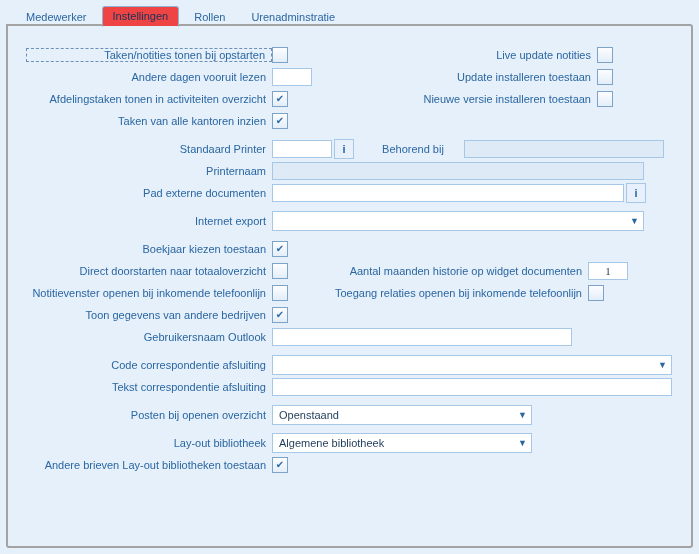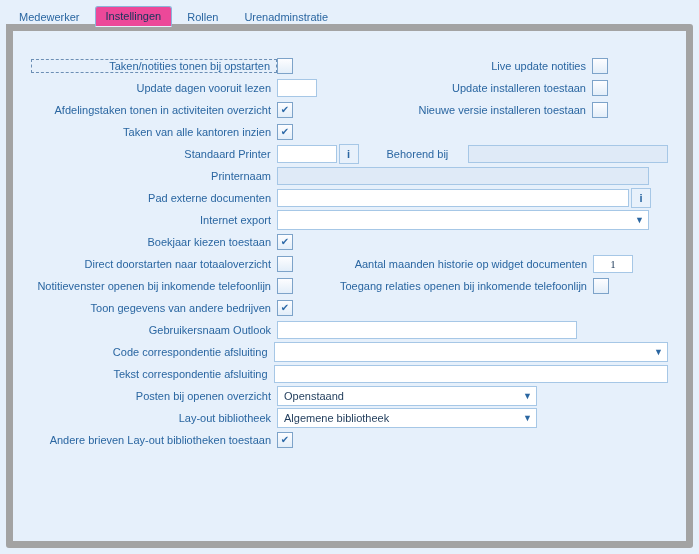--- a/index.html
+++ b/index.html
@@ -1,33 +1,33 @@
 <!DOCTYPE html>
 <html><head>
 <meta charset="utf-8">
 <style>
   html,body{margin:0;padding:0;font-family:Tahoma,Arial,sans-serif;font-size:11px;color:#1f3b5a;background:#e6f0fb;}
   .page{width:699px;height:554px;box-sizing:border-box;background:#e6f0fb;position:relative;}
-  .tabs{position:absolute;top:6px;left:8px;display:flex;align-items:flex-end;}
+  .tabs{position:absolute;top:6px;left:15px;display:flex;align-items:flex-end;}
   .tab{padding:3px 10px 4px;color:#2a66a1;cursor:pointer;border:1px solid transparent;border-bottom:none;margin-right:4px;}
-  .tab.active{background:#ec4899;border:1px solid #8db3d9;border-bottom:1px solid #e6f0fb;border-radius:3px 3px 0 0;color:#12355b;position:relative;z-index:2;}
-  .tab-panel{position:absolute;top:24px;left:6px;right:6px;bottom:6px;border:7px solid #a3a3a3;border-radius:0 3px 3px 3px;background:#e6f0fb;padding:24px 18px 14px;box-sizing:border-box;}
+  .tab.active{background:#ef4444;border:1px solid #8db3d9;border-bottom:1px solid #e6f0fb;border-radius:3px 3px 0 0;color:#12355b;position:relative;z-index:2;}
+  .tab-panel{position:absolute;top:24px;left:6px;right:6px;bottom:6px;border:2px solid #a3a3a3;border-radius:0 3px 3px 3px;background:#e6f0fb;padding:18px 18px 14px;box-sizing:border-box;}
   .panel-inner{position:relative;}
   .row{display:flex;align-items:center;height:22px;}
   label.lbl{display:inline-block;text-align:right;padding-right:6px;color:#2a66a1;}
   .dashed{border:1px dashed #6c8fb5;padding:0 3px;}
   .cb{width:14px;height:14px;border:1px solid #7da3c9;background:linear-gradient(#fdfdff,#e3eef9);display:inline-flex;align-items:center;justify-content:center;cursor:pointer;}
   .cb.checked::after{content:"✔";font-size:10px;color:#2d6aa8;line-height:1;}
   input.txt{height:18px;border:1px solid #a6c7e6;background:#fff;padding:0 4px;box-sizing:border-box;font:11px Tahoma;color:#1f3b5a;}
   input.txt.soft{background:#dfeaf7;}
   .ibtn{width:18px;height:18px;border:1px solid #a6c7e6;background:#e8f1fb;color:#2a66a1;font-weight:bold;display:inline-flex;align-items:center;justify-content:center;cursor:pointer;margin-left:2px;}
   .combo{height:20px;border:1px solid #a6c7e6;background:#fff;display:flex;align-items:center;justify-content:space-between;padding:0 4px 0 6px;box-sizing:border-box;cursor:pointer;}
   .combo .arrow{color:#2a66a1;font-size:9px;}
   .col-r{margin-left:auto;display:flex;align-items:center;}
-  .sect{}
+  .sect{margin-top:6px;}
 </style>
 </head>
 <body>
 <div class="page">
 
 <div class="tabs">
   <div class="tab">Medewerker</div>
   <div class="tab active">Instellingen</div>
   <div class="tab">Rollen</div>
   <div class="tab">Urenadminstratie</div>
@@ -39,21 +39,21 @@
   <div class="row">
     <label class="lbl dashed" style="width:235px">Taken/notities tonen bij opstarten</label>
     <span class="cb"></span>
     <div class="col-r">
       <label class="lbl" style="width:220px">Live update notities</label>
       <span class="cb"></span>
       <span style="width:60px"></span>
     </div>
   </div>
   <div class="row">
-    <label class="lbl" style="width:240px">Update dagen vooruit lezen</label>
+    <label class="lbl" style="width:240px">Andere dagen vooruit lezen</label>
     <input class="txt" style="width: 40px;" value="">
     <div class="col-r">
       <label class="lbl" style="width:220px">Update  installeren toestaan</label>
       <span class="cb"></span>
       <span style="width:60px"></span>
     </div>
   </div>
   <div class="row">
     <label class="lbl" style="width:240px">Afdelingstaken tonen in activiteiten overzicht</label>
     <span class="cb checked"></span>

